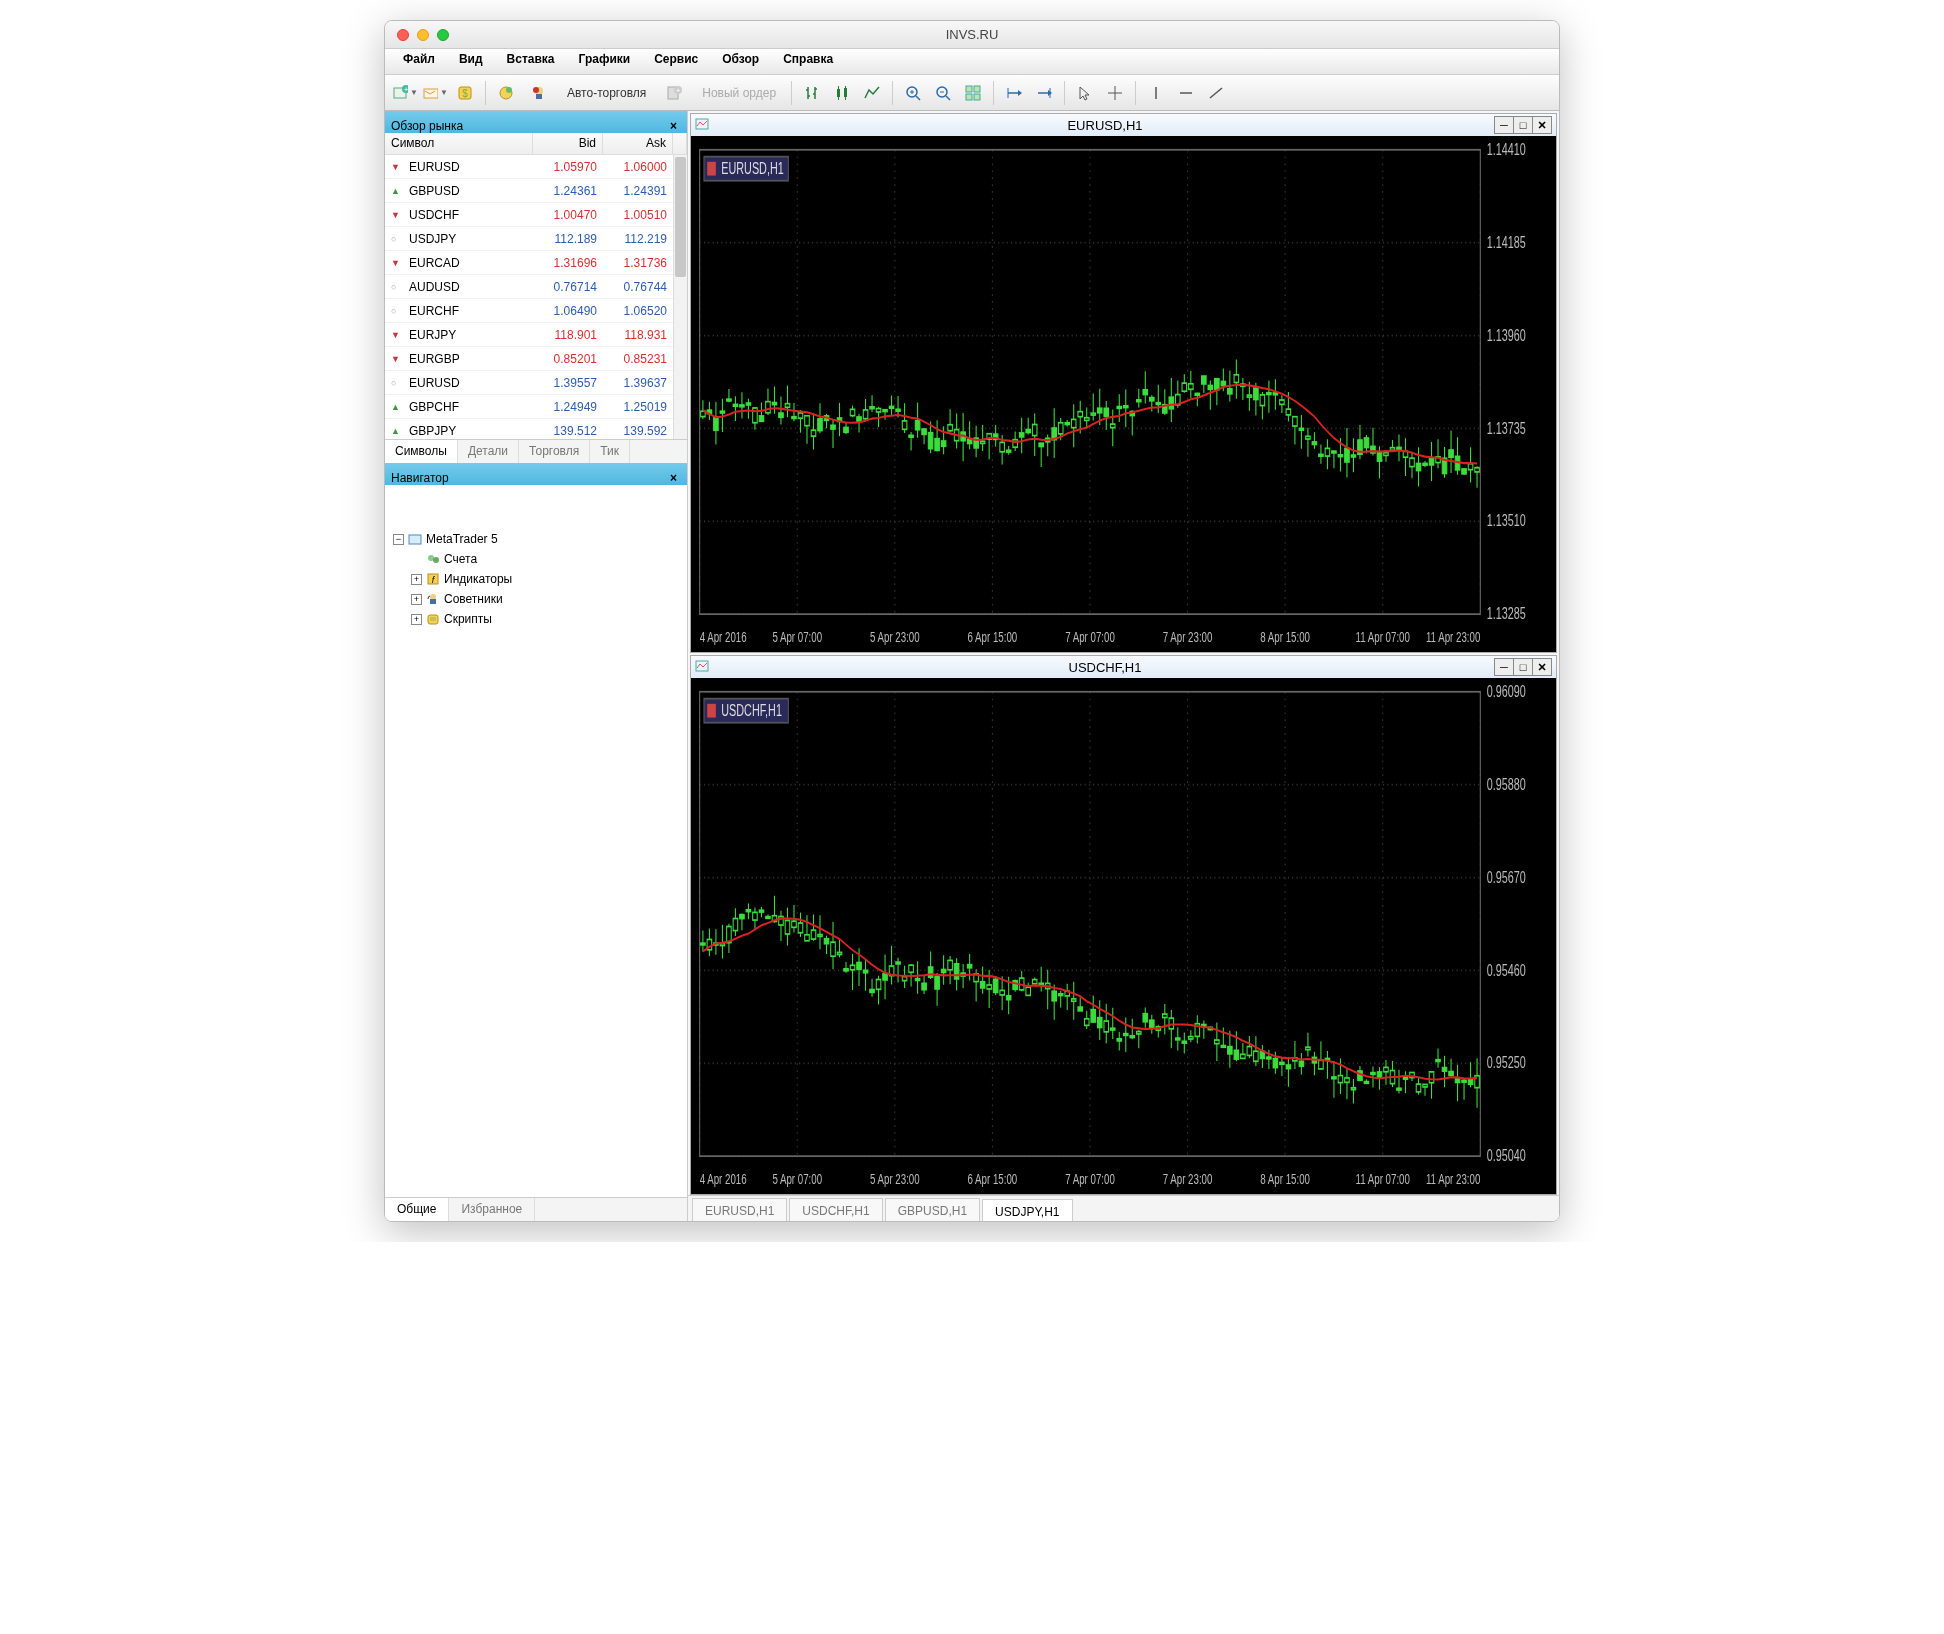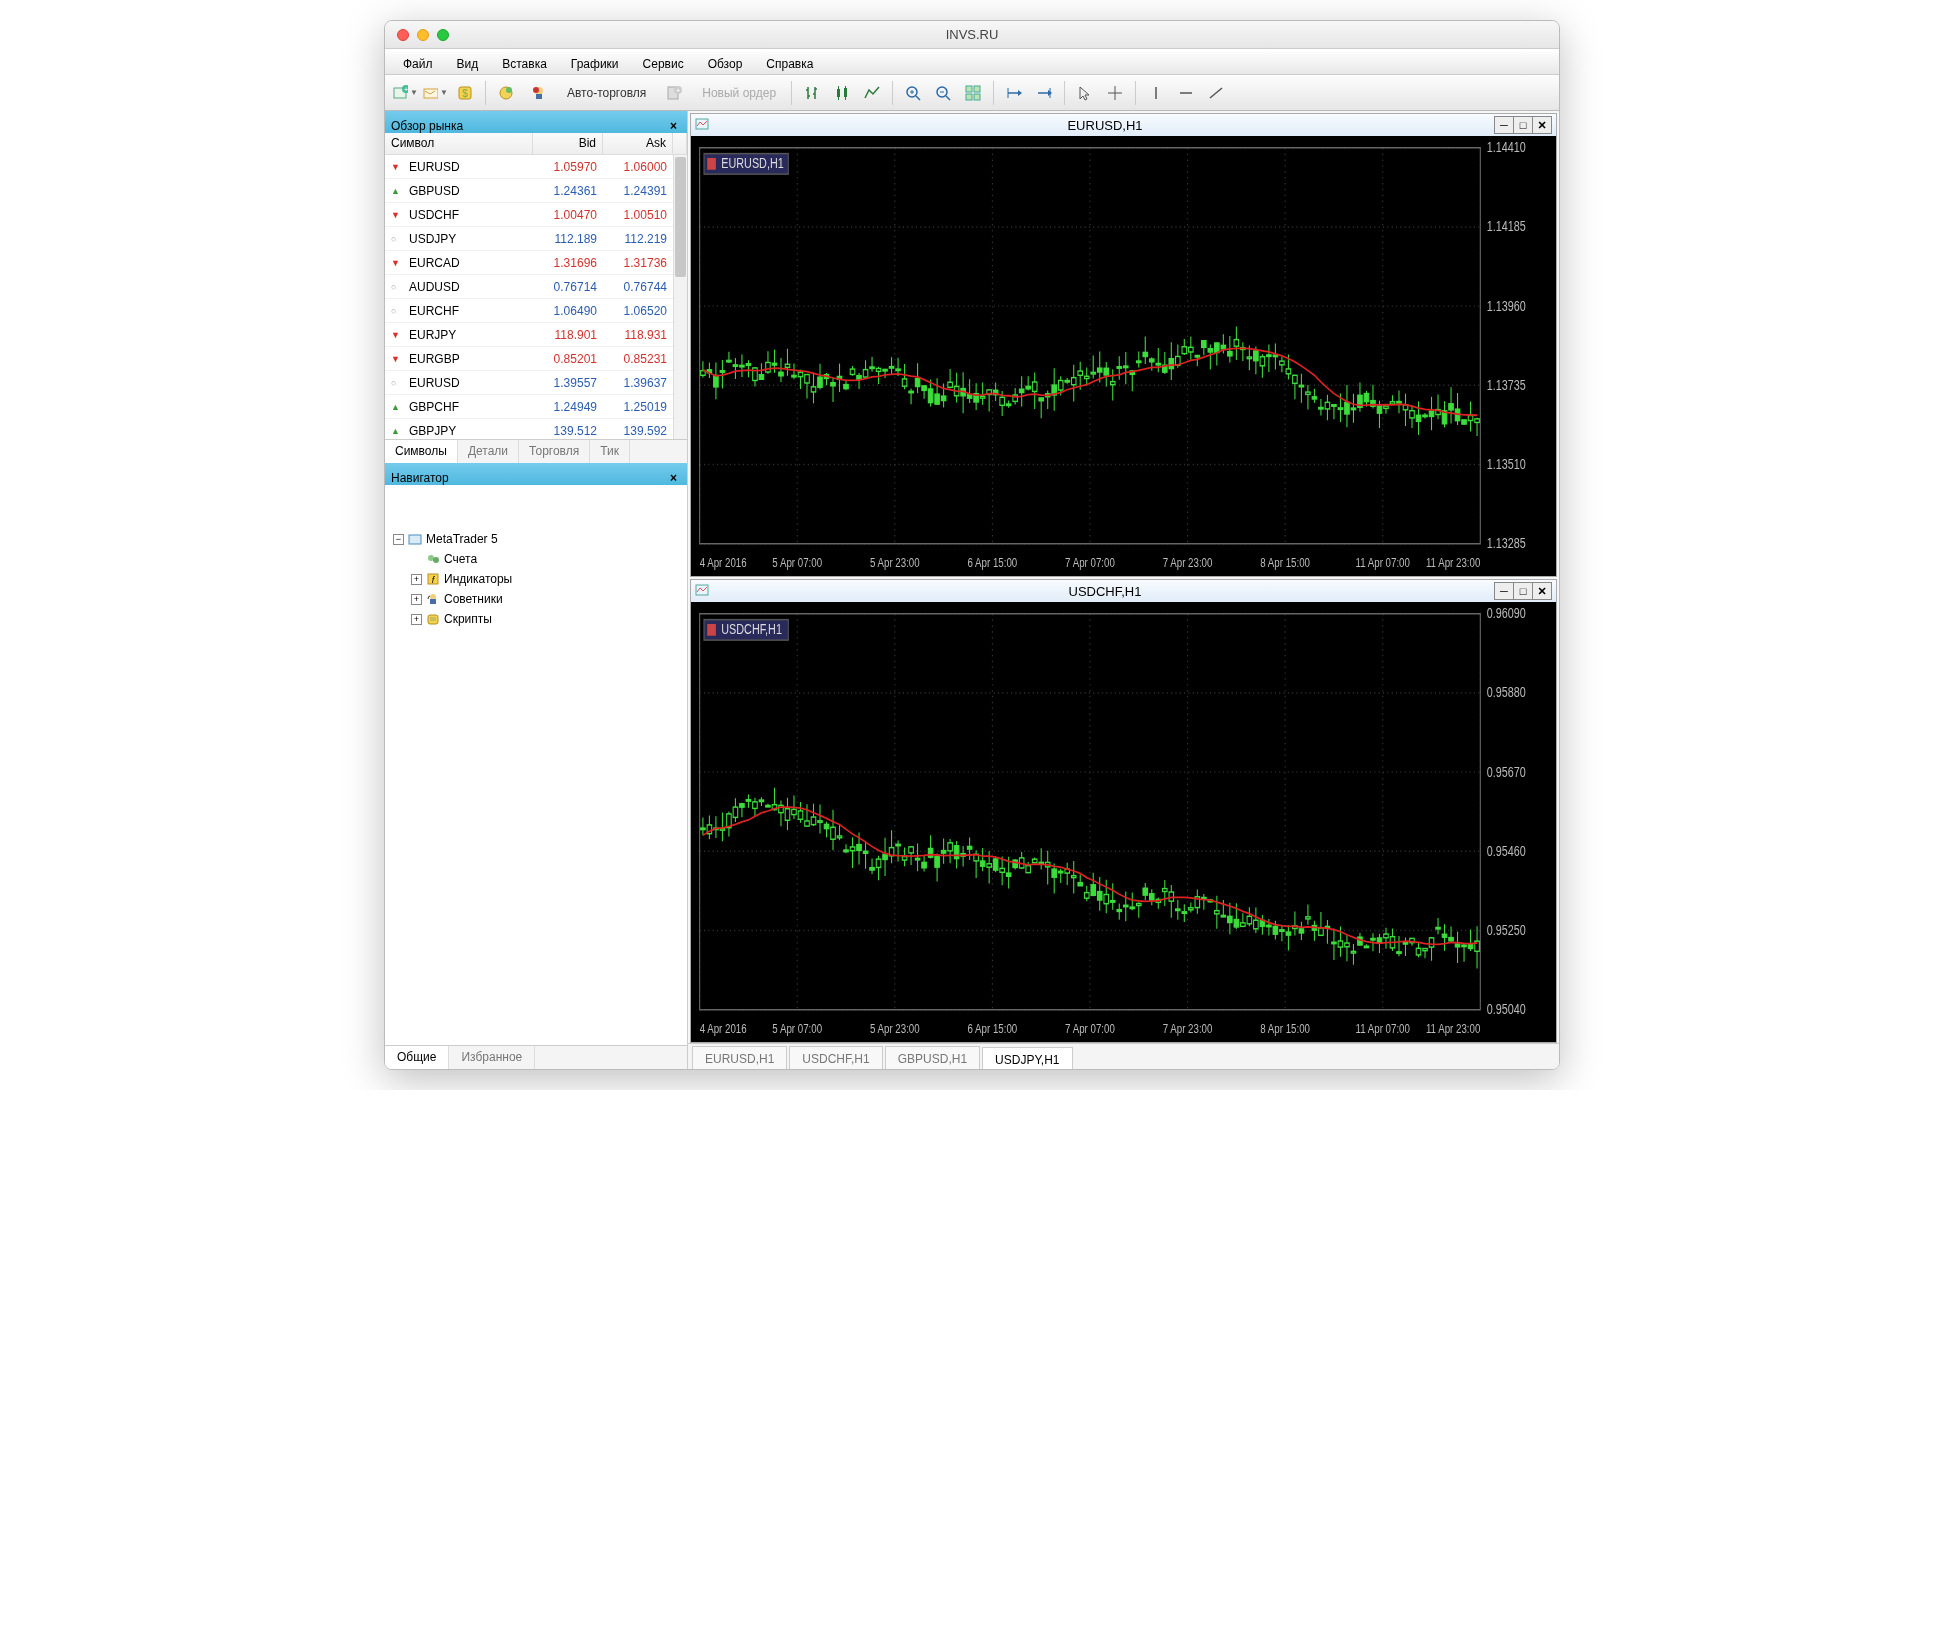--- a/index.html
+++ b/index.html
@@ -1,29 +1,29 @@
 <!DOCTYPE html>
 <html><head>
 <meta charset="utf-8">
 <style>
 * { box-sizing: border-box; margin: 0; padding: 0; }
 body { font-family: Tahoma, Arial, sans-serif; font-size: 12px; background: #fff; }
-.mac-window { width: 1176px; height: 1050px; margin: 20px auto; border: 1px solid #bbb; border-radius: 8px; overflow: hidden; box-shadow: 0 10px 40px rgba(0,0,0,.25); display: flex; flex-direction: column; background: #f6f6f6; }
+.mac-window { width: 1176px; height: 1202px; margin: 20px auto; border: 1px solid #bbb; border-radius: 8px; overflow: hidden; box-shadow: 0 10px 40px rgba(0,0,0,.25); display: flex; flex-direction: column; background: #f6f6f6; }
 .mac-titlebar { height: 28px; background: linear-gradient(#f7f7f7,#e6e6e6); display: flex; align-items: center; padding: 0 12px; position: relative; border-bottom: 1px solid #ccc; }
 .mac-dots { display: flex; gap: 8px; }
 .mac-dot { width: 12px; height: 12px; border-radius: 50%; }
 .mac-dot.red { background: #ff5f57; border: 1px solid #e14039; }
 .mac-dot.yellow { background: #ffbd2e; border: 1px solid #e1a118; }
 .mac-dot.green { background: #28c940; border: 1px solid #17a92a; }
 .mac-title { position: absolute; left: 0; right: 0; text-align: center; color: #444; font-size: 13px; pointer-events: none; }
 .app { flex: 1; display: flex; flex-direction: column; background: #fff; }
 .mt-titlebar { height: 30px; background: linear-gradient(#7fd2f1,#3db8e2); display: flex; align-items: center; padding: 0 8px; color: #000; }
 .mt-titlebar .icon { margin-right: 6px; }
 .mt-title { flex: 1; text-align: right; padding-right: 6px; font-size: 14px; }
-.menubar { height: 26px; background: linear-gradient(#fff,#e8e8e8); display: flex; align-items: flex-end; padding: 0 8px; gap: 4px; border-bottom: 1px solid #ccc; }
+.menubar { height: 26px; background: linear-gradient(#fff,#e8e8e8); display: flex; align-items: flex-start; padding: 0 8px; gap: 4px; border-bottom: 1px solid #ccc; font-weight: bold; }
 .menubar span { padding: 3px 10px; cursor: default; }
 .toolbar { height: 36px; background: linear-gradient(#fdfdfd,#e6e6e6); display: flex; align-items: center; padding: 0 6px; gap: 2px; border-bottom: 1px solid #bbb; }
 .toolbar .tb-btn { width: 28px; height: 28px; display: flex; align-items: center; justify-content: center; border: 1px solid transparent; border-radius: 2px; cursor: pointer; color: #333; }
 .toolbar .tb-btn.wide { width: auto; padding: 0 8px; gap: 20px; }
 .toolbar .tb-btn.dis { color: #aaa; }
 .tb-sep { width: 1px; height: 24px; background: #ccc; margin: 0 4px; }
 .drop { font-size: 8px; margin-left: 2px; color: #666; }
 .body { flex: 1; display: flex; overflow: hidden; }
 .sidebar { width: 303px; display: flex; flex-direction: column; border-right: 1px solid #ccc; }
 .panel-header { height: 22px; background: linear-gradient(#74cbed,#4fb8de); display: flex; align-items: flex-end; padding: 0 6px; color: #000; font-size: 12px; }

